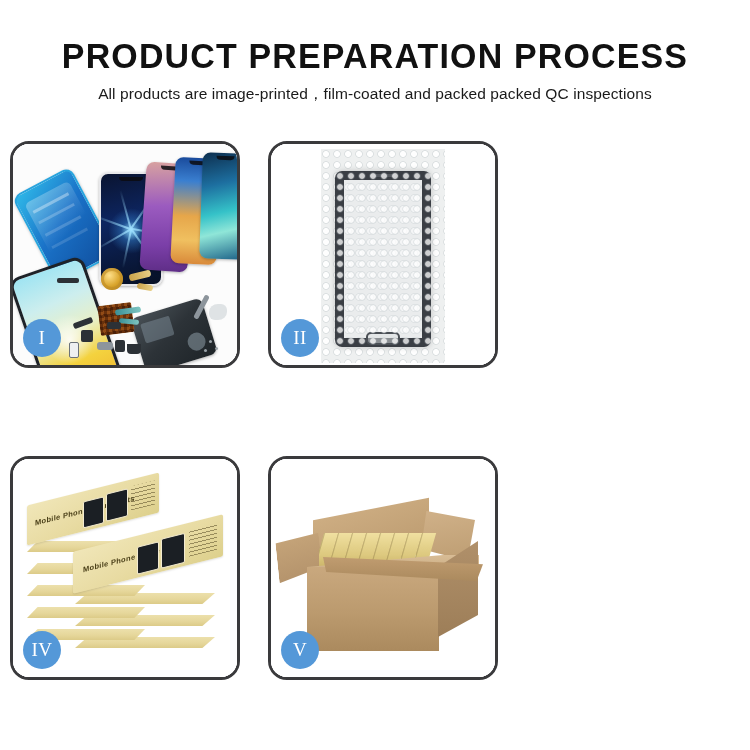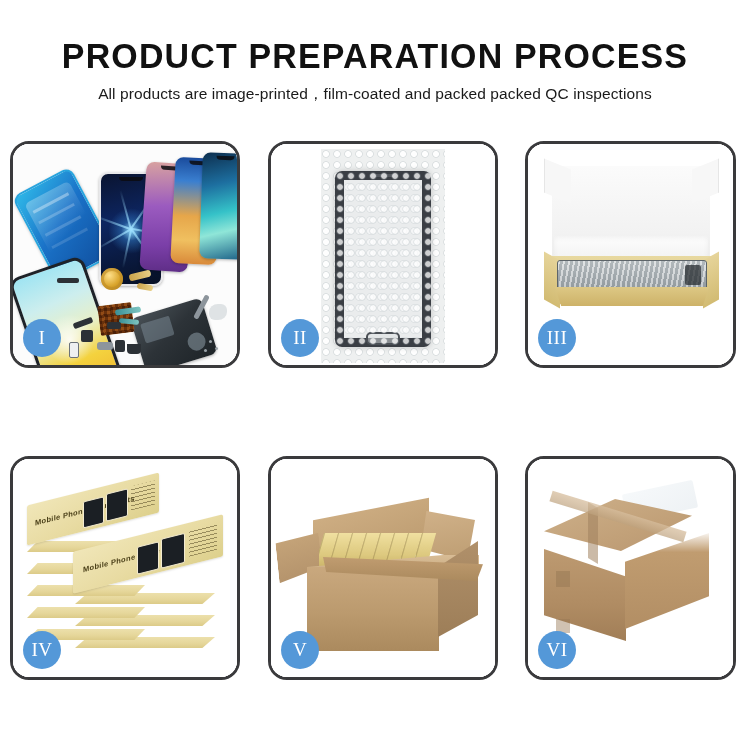--- a/index.html
+++ b/index.html
@@ -475,36 +475,20 @@
             <div class="bw-screen">
               <div class="bw-ear"></div>
               <div class="bw-home"></div>
             </div>
           </div>
         </div>
       </div>
       <div class="badge">II</div>
     </div>
 
-    <div class="panel" id="p3">
-      <div class="photo">
-        <div class="scene3">
-          <div class="k3-backwall"></div>
-          <div class="k3-lidL"></div>
-          <div class="k3-lidR"></div>
-          <div class="k3-foam"></div>
-          <div class="k3-tray"></div>
-          <div class="k3-flapL"></div>
-          <div class="k3-flapR"></div>
-          <div class="k3-screen"></div>
-          <div class="k3-trayfront"></div>
-        </div>
-      </div>
-      <div class="badge">III</div>
-    </div>
 
     <div class="panel" id="p4">
       <div class="photo">
         <div class="scene4">
 
           <div class="kbox stkB" style="top:178px;"></div>
           <div class="kbox stkB" style="top:156px;"></div>
           <div class="kbox stkB" style="top:134px;"></div>
 
           <div class="kbox stkA" style="top:170px;"></div>
@@ -552,30 +536,15 @@
 
           <div class="c5-topedge"></div>
           <div class="c5-body"></div>
           <div class="c5-sidepanel"></div>
           <div class="c5-flapFront"></div>
         </div>
       </div>
       <div class="badge">V</div>
     </div>
 
-    <div class="panel" id="p6">
-      <div class="photo">
-        <div class="scene6">
-          <div class="c6-wrap"></div>
-          <div class="c6-top"></div>
-          <div class="c6-seam"></div>
-          <div class="c6-tape"></div>
-          <div class="c6-front"></div>
-          <div class="c6-right"></div>
-          <div class="c6-tabA"></div>
-          <div class="c6-tabB"></div>
-        </div>
-      </div>
-      <div class="badge">VI</div>
-    </div>
 
   </div>
 </div>
 
 </body></html>

